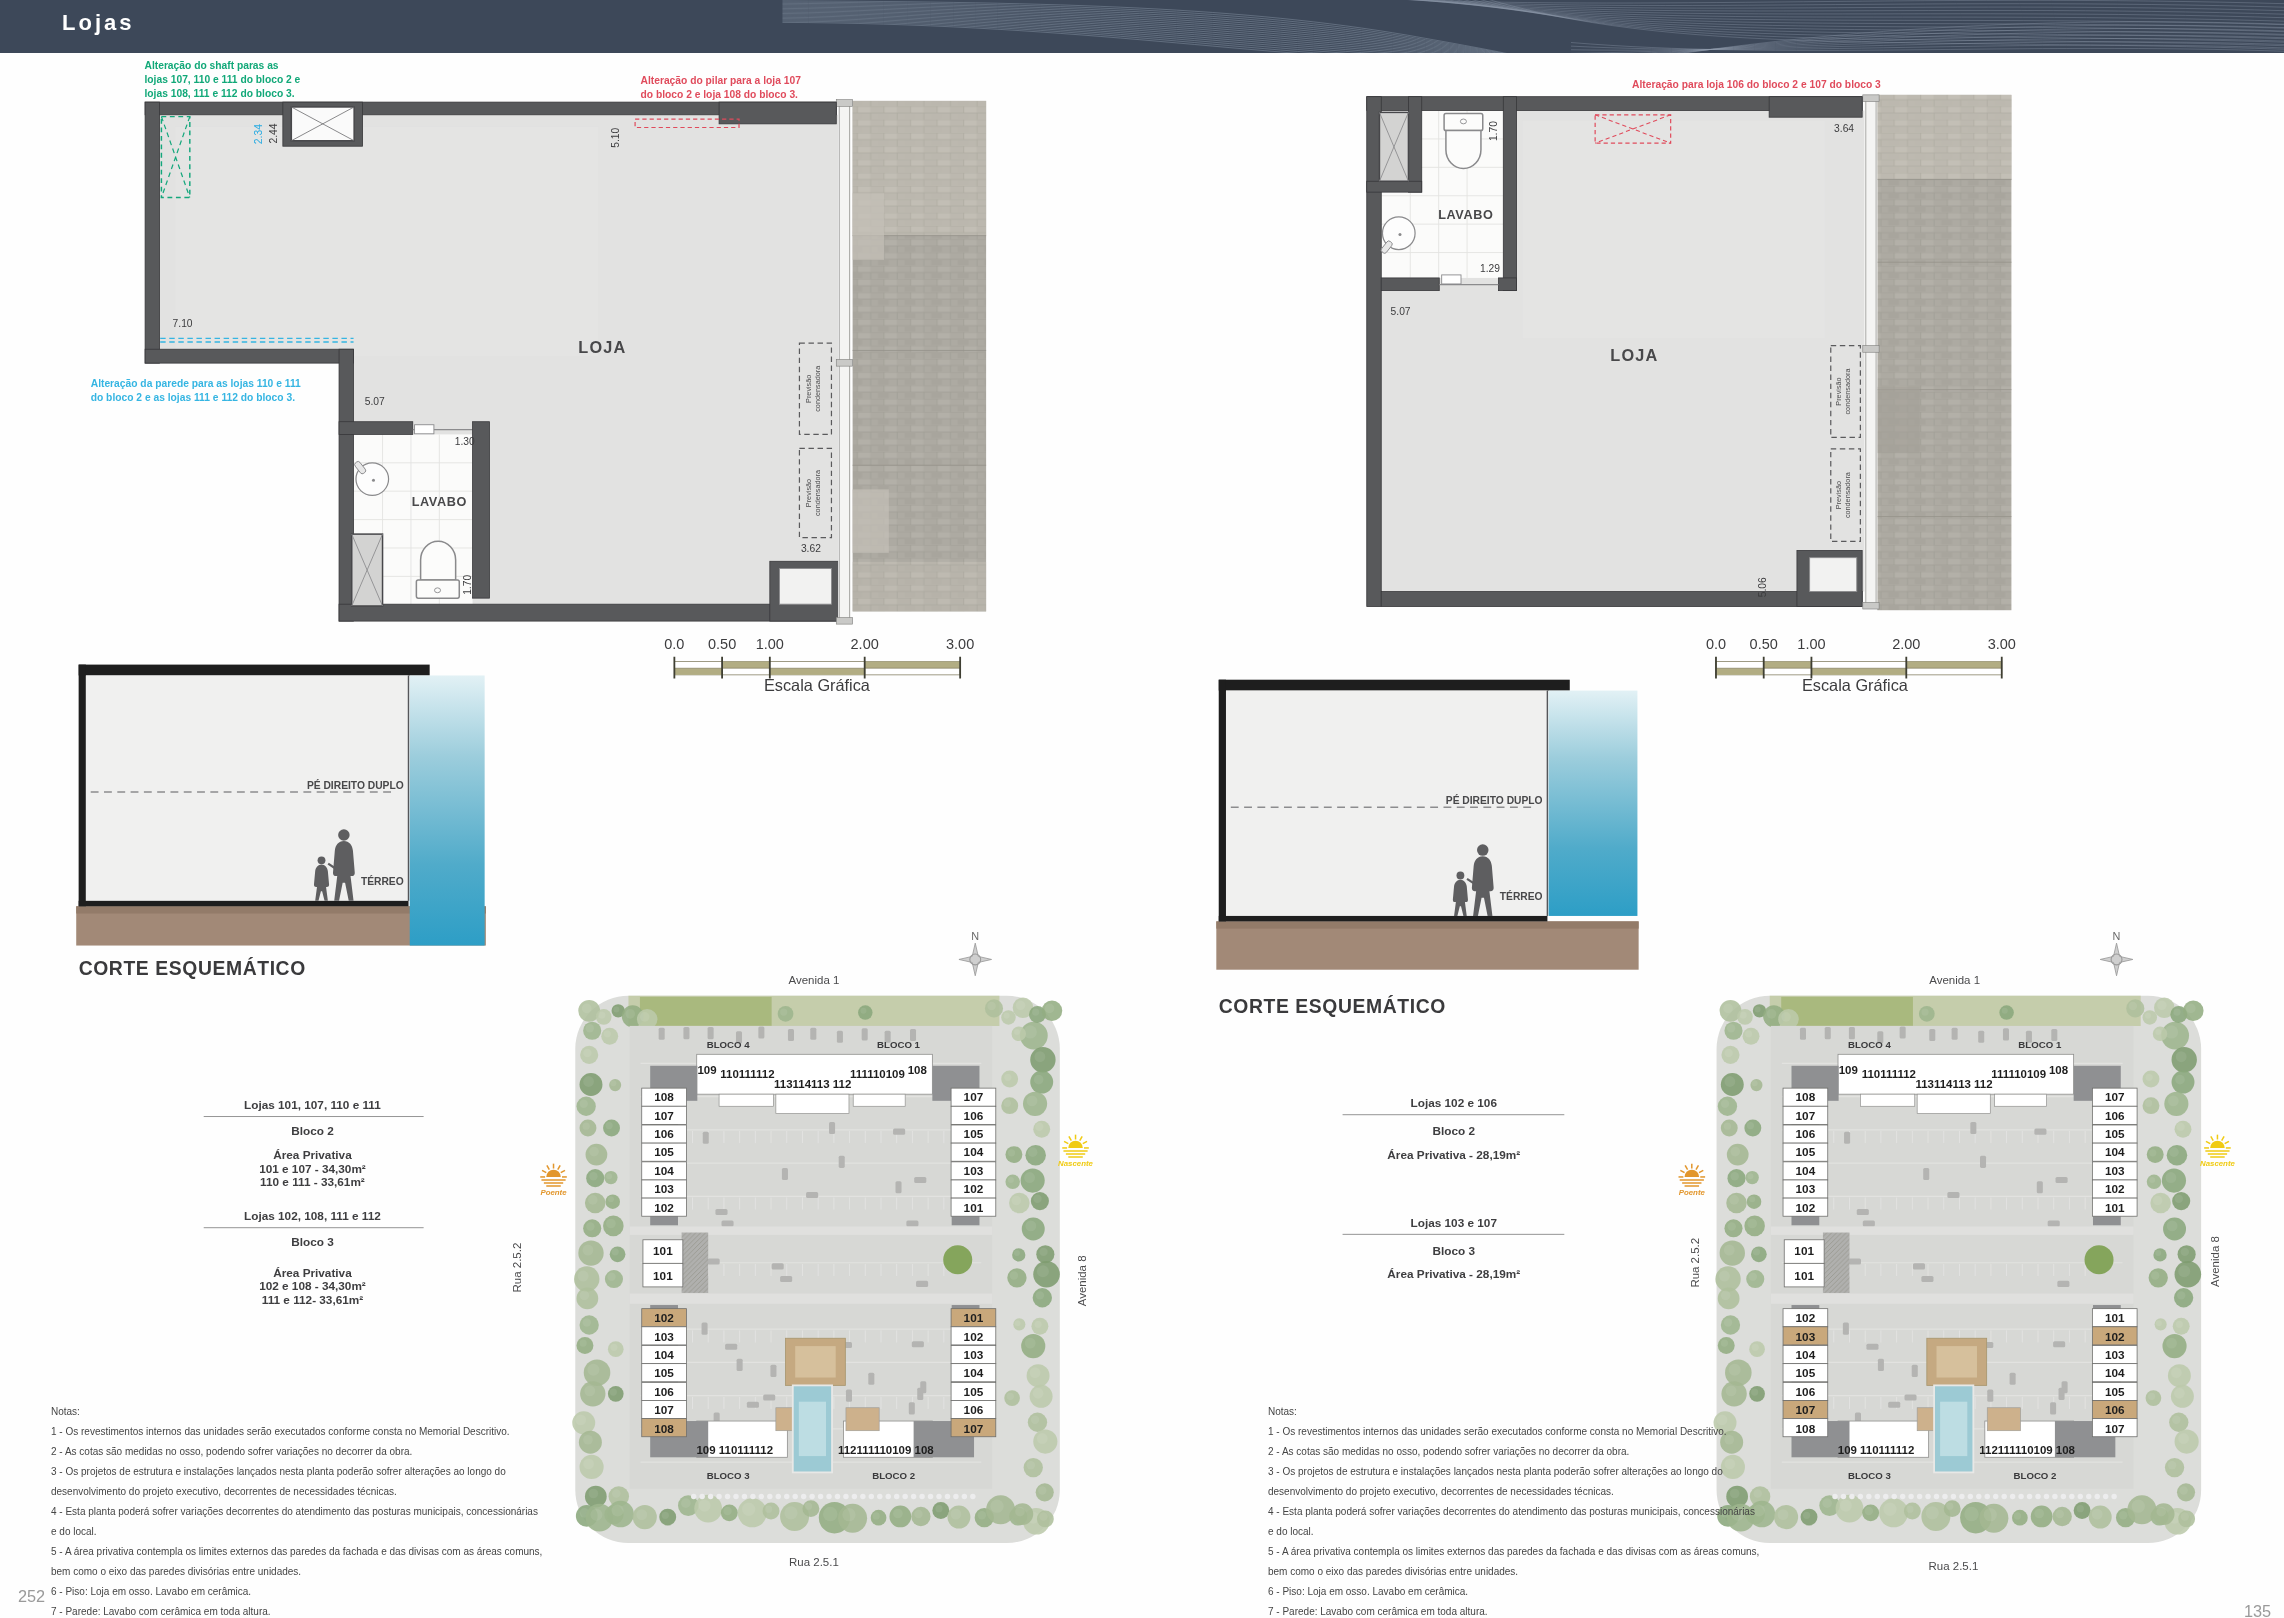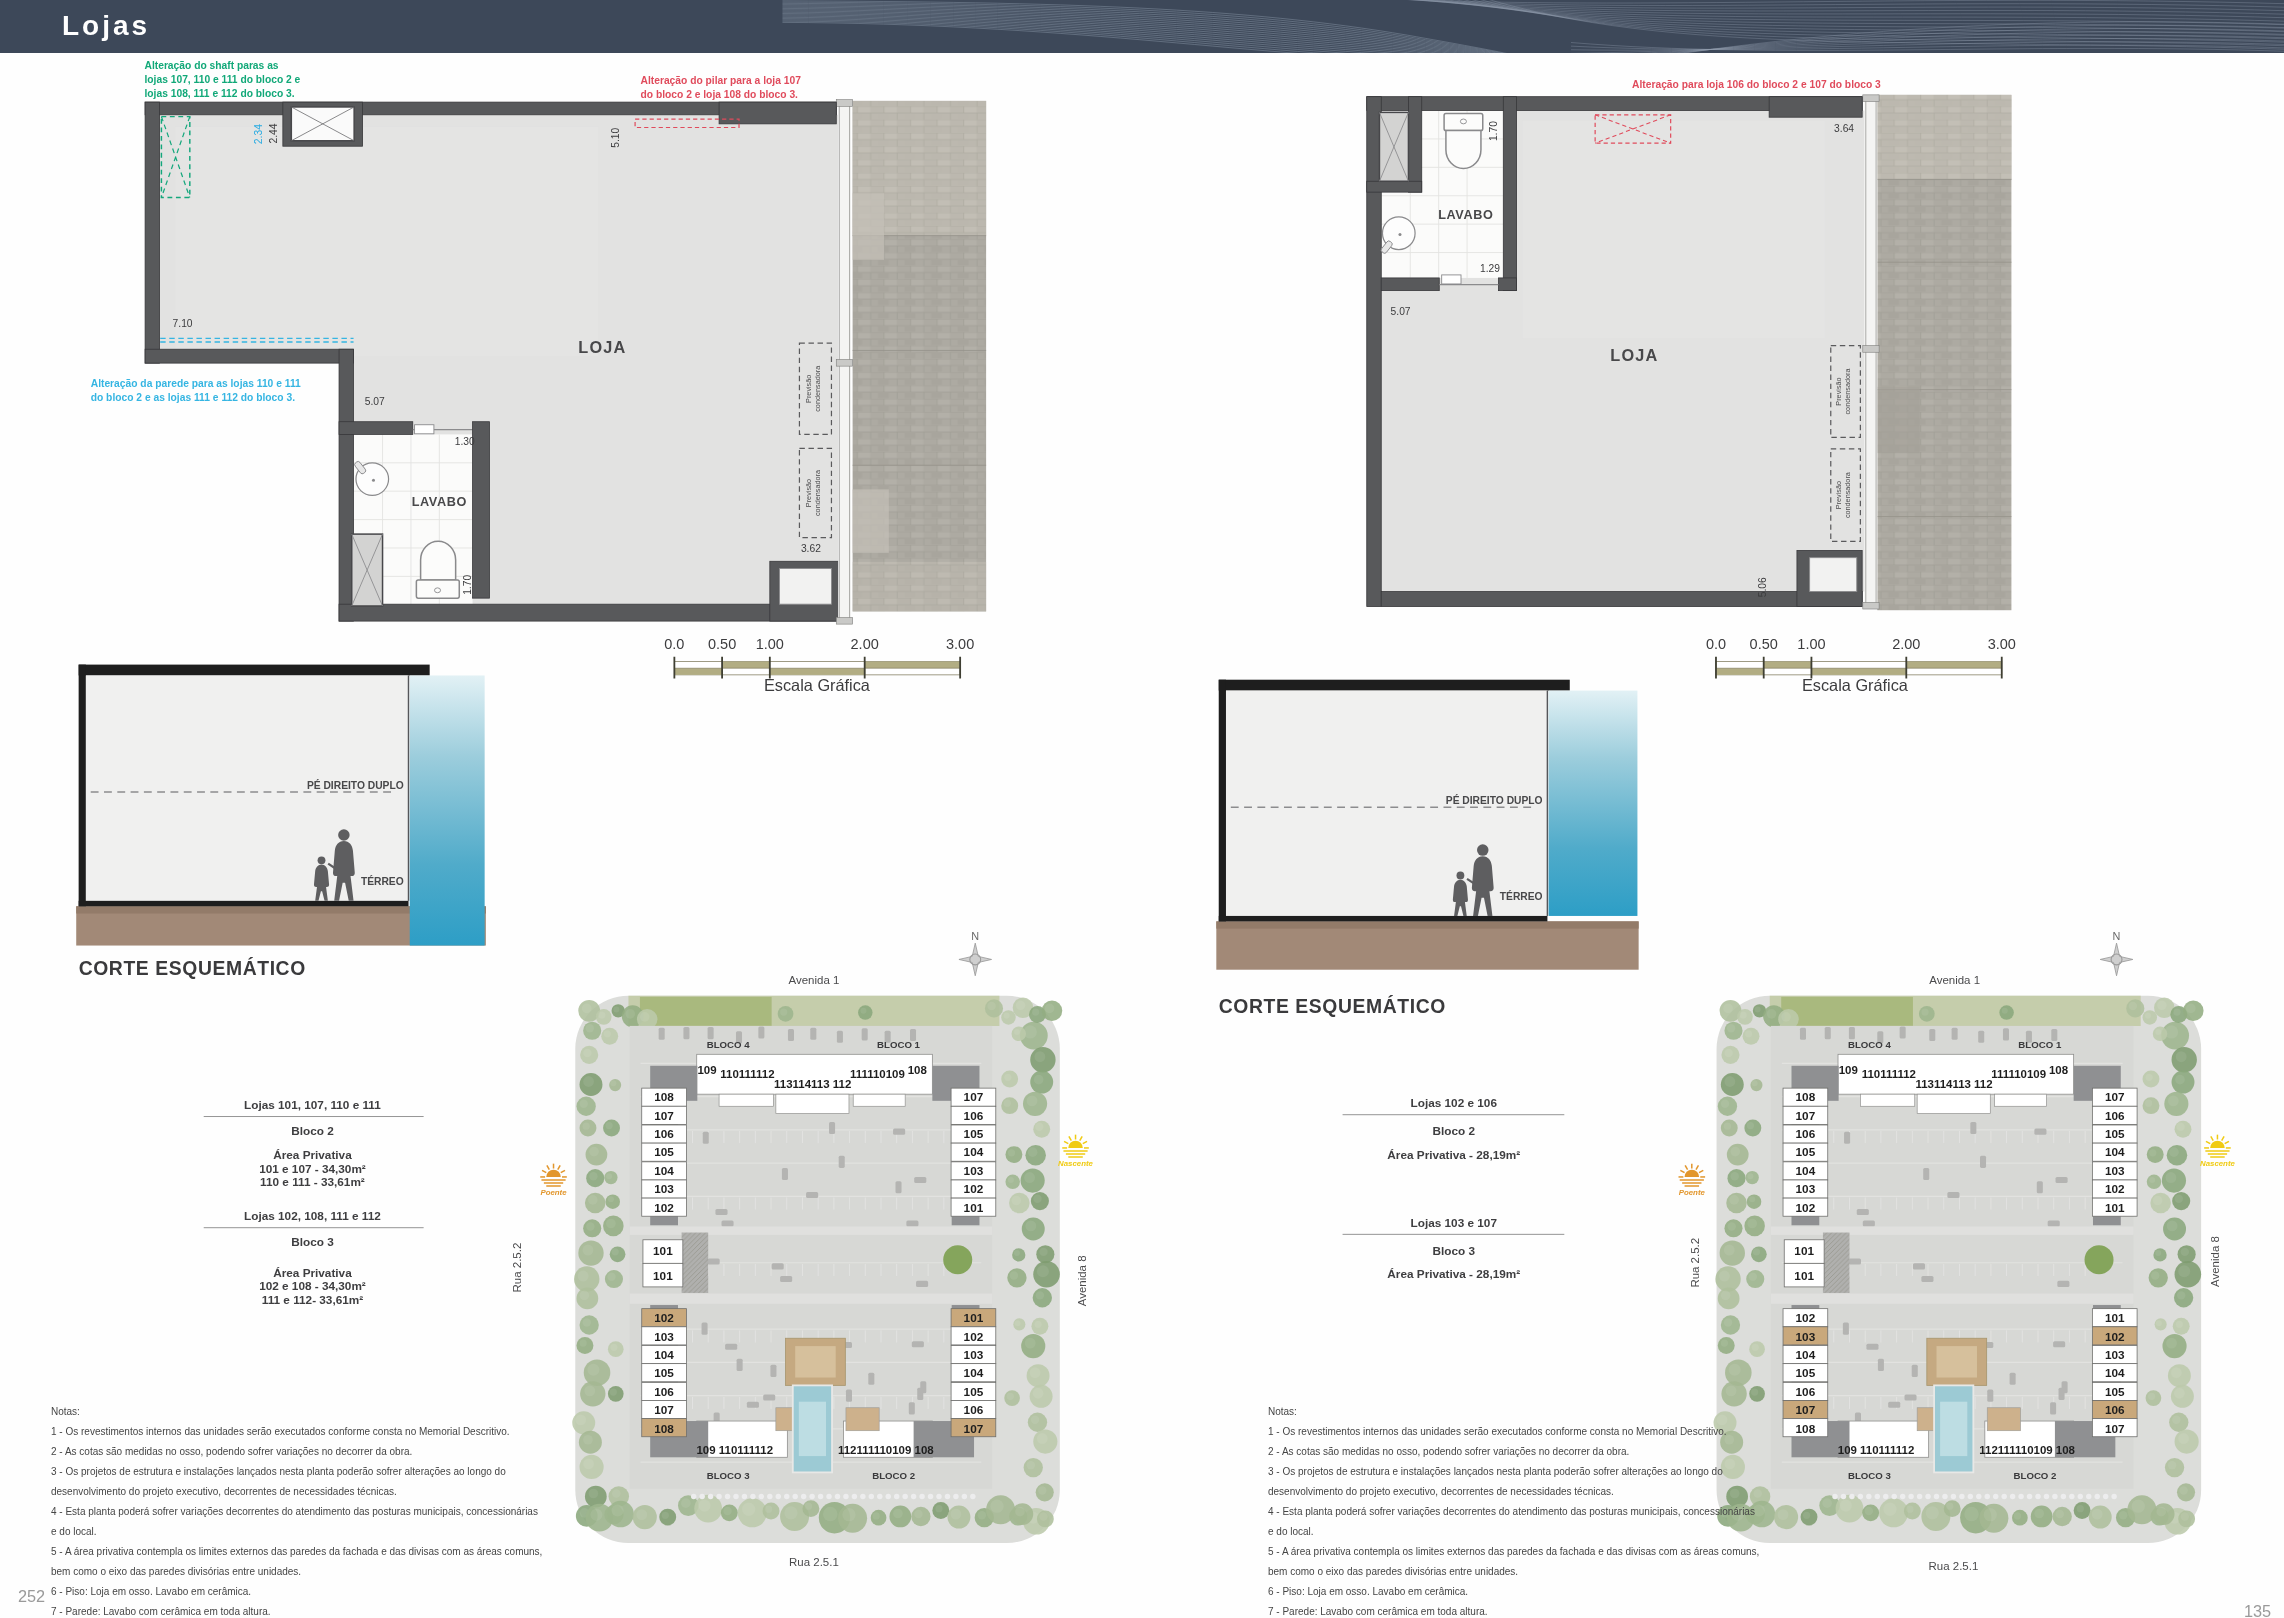--- a/index.html
+++ b/index.html
@@ -49,21 +49,21 @@
         <path d="M2600,106.0 C2950,65.2 3330,35.2 3790,51.2" fill="none" stroke="#93a0b0" stroke-width="1.3" opacity="0.45"></path>
         <path d="M2600,100.0 C2950,70.8 3330,40.8 3790,56.8" fill="none" stroke="#93a0b0" stroke-width="1.3" opacity="0.45"></path>
         <path d="M2600,94.0 C2950,76.4 3330,46.4 3790,62.4" fill="none" stroke="#93a0b0" stroke-width="1.3" opacity="0.45"></path>
         <path d="M2600,88.0 C2950,82.0 3330,52.0 3790,68.0" fill="none" stroke="#93a0b0" stroke-width="1.3" opacity="0.45"></path>
         <path d="M2600,82.0 C2950,87.6 3330,57.6 3790,73.6" fill="none" stroke="#93a0b0" stroke-width="1.3" opacity="0.45"></path>
         <path d="M2600,76.0 C2950,93.2 3330,63.2 3790,79.2" fill="none" stroke="#93a0b0" stroke-width="1.3" opacity="0.45"></path>
         <path d="M2600,70.0 C2950,98.8 3330,68.8 3790,84.8" fill="none" stroke="#93a0b0" stroke-width="1.3" opacity="0.45"></path>
       </svg>
 </div>
 
-<div class="abs" style="left:62px;top:10.3px;font-size:28px;font-weight:bold;color:#ffffff;letter-spacing:3px;">Lojas</div>
+<div class="abs" style="left:62px;top:10.3px;font-size:22px;font-weight:bold;color:#ffffff;letter-spacing:3px;">Lojas</div>
 
 <svg class="abs" style="left:0;top:0" width="2284" height="1618" viewBox="0 0 3780 2678">
       <defs>
 <linearGradient id="glassL" x1="0" y1="0" x2="0" y2="1">
  <stop offset="0" stop-color="#e2f1f5"></stop>
           <stop offset="0.3" stop-color="#9ccddc"></stop>
  <stop offset="0.7" stop-color="#50abca"></stop>
           <stop offset="1" stop-color="#2d9ec6"></stop>
 </linearGradient>
 <pattern id="paver" width="44" height="22" patternUnits="userSpaceOnUse">

